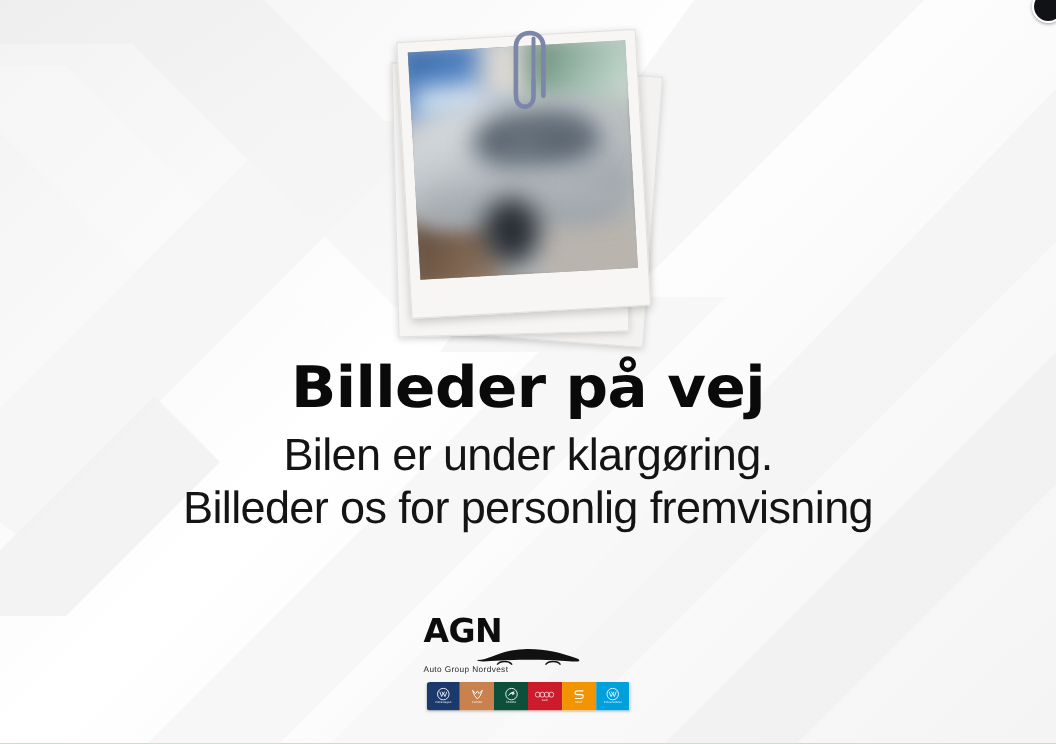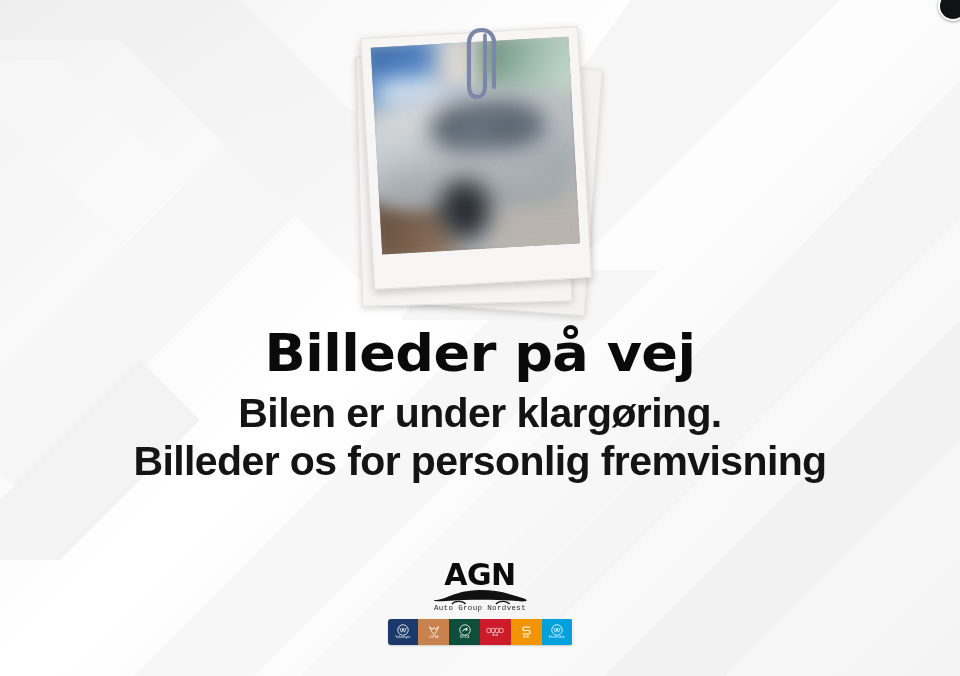--- a/index.html
+++ b/index.html
@@ -161,49 +161,49 @@
     font-weight: bold;
     font-size: 52px;
     letter-spacing: -0.5px;
     color: #0a0a0a;
     line-height: 1.06;
     margin: 0;
     transform: scaleX(1.04);
   }
   .sub {
     font-family: "Liberation Sans", sans-serif;
-    font-weight: bold;
+    font-weight: normal;
     font-size: 41px;
     color: #141414;
     line-height: 1.18;
     margin: 8px 0 0 0;
     letter-spacing: -0.6px;
   }
   .sub-line { display: block; }
 
   
   .logo-wrap {
     position: absolute;
     left: 50%;
     transform: translateX(-50%);
     top: 560px;
     width: 190px;
-    text-align: center;
+    text-align: left;
   }
   .logo-agn {
     font-family: "DejaVu Sans", sans-serif;
     font-weight: bold;
     font-size: 30px;
     letter-spacing: -0.5px;
     color: #0c0c0c;
     line-height: 1;
   }
   .logo-car { display: block; margin: -2px auto 0 auto; }
   .logo-tag {
-    font-family: Liberation Mono, monospace;
+    font-family: Liberation Sans, sans-serif;
     font-size: 7.5px;
     letter-spacing: 0.35px;
     color: #2a2a2a;
     margin-top: -1px;
   }
   .brandbar {
     display: flex;
     width: 185px;
     height: 26px;
     margin: 7px auto 0 auto;

